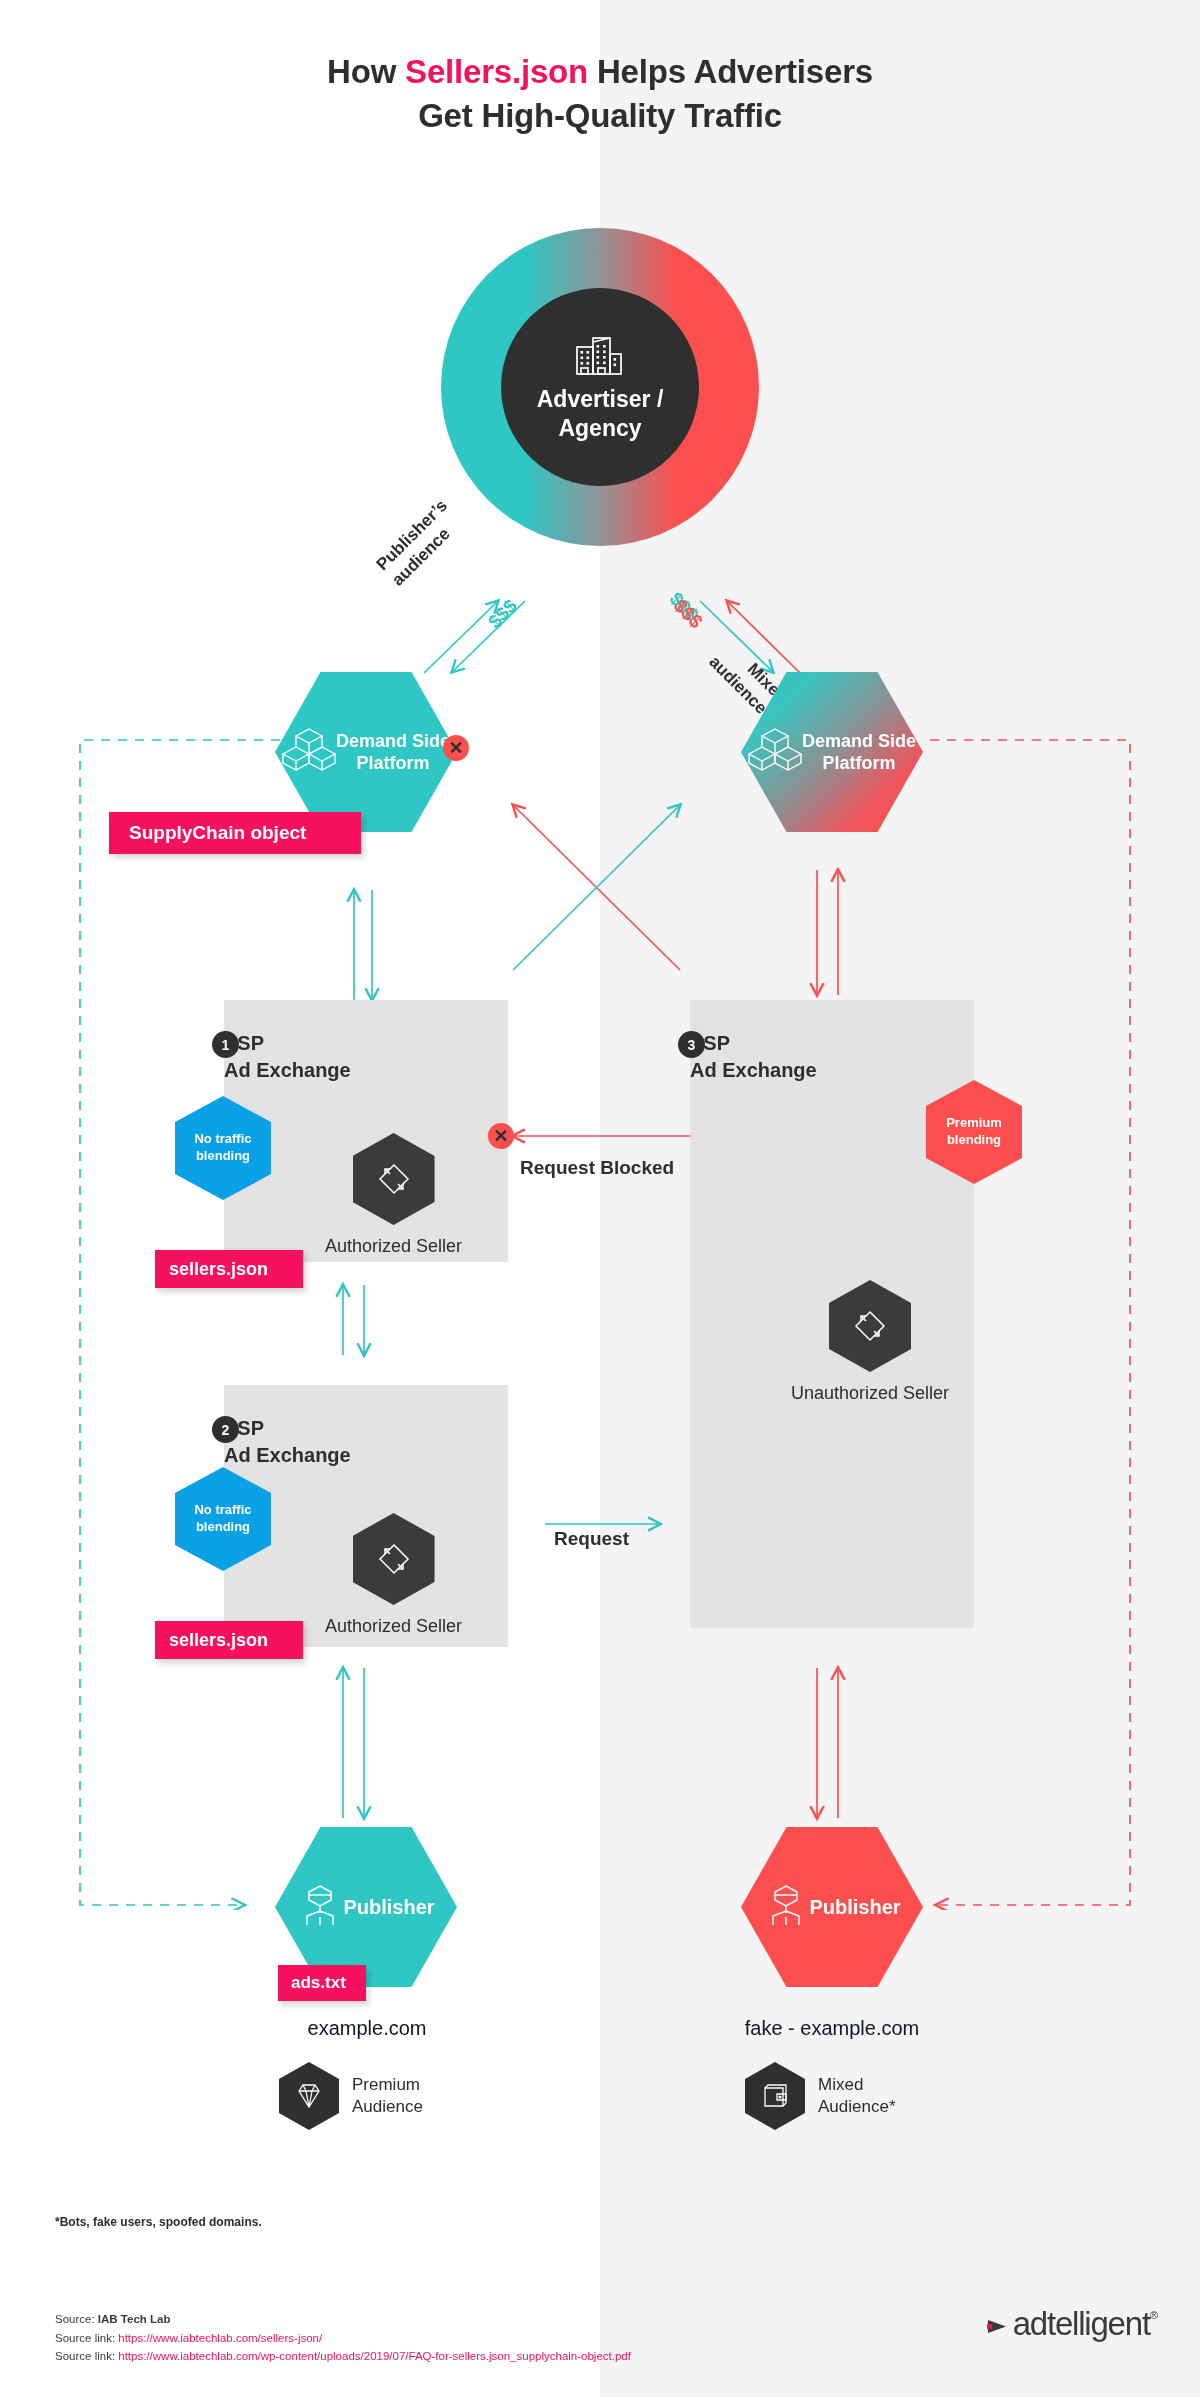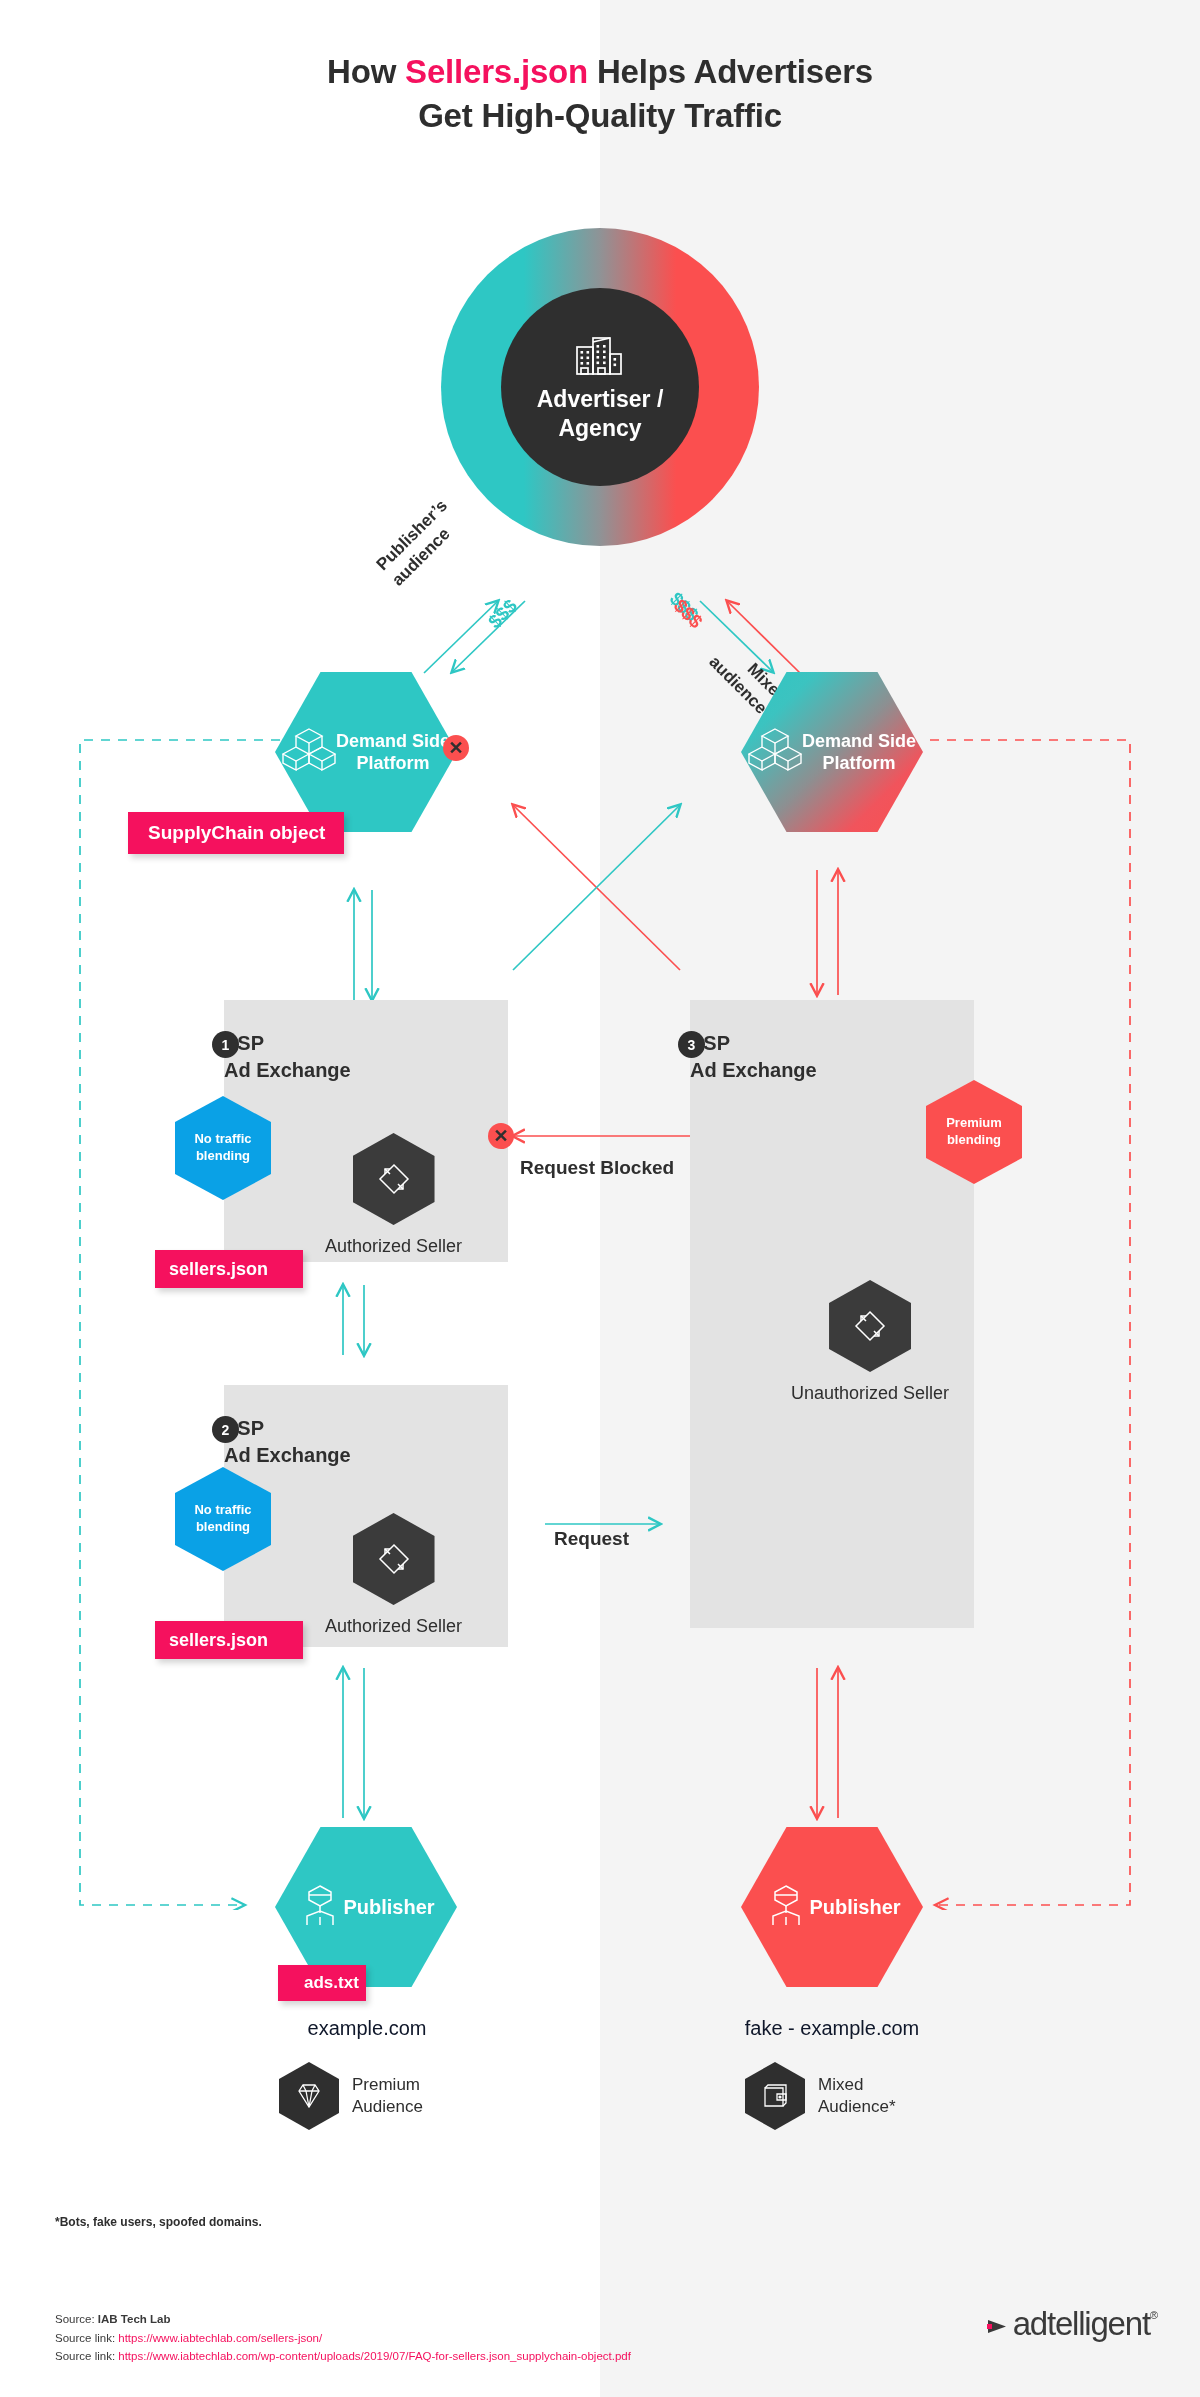--- a/index.html
+++ b/index.html
@@ -268,21 +268,21 @@
         <path d="M53 27 L53 36 L40 43 L40 34"></path>
         <path d="M27 27 L27 36 L40 43"></path>
       </svg>
     </span>
     <div>
       <span>Demand Side</span><br>
       <span>Platform</span>
     </div>
   </div>
 
-  <div class="tag" style="left:128px;top:812px;width:216px;height:42px;padding-left:20px;font-size:19px">
+  <div class="tag" style="left:109px;top:812px;width:252px;height:42px;padding-left:20px;font-size:19px">
     <span>SupplyChain object</span>
   </div>
 
   <svg style="position:absolute;left:0;top:780px;width:1200px;height:270px">
 
     <line x1="354" y1="1000" x2="354" y2="890" stroke="#2ec7c4" stroke-width="1.7" marker-end="url(#tealA)" transform="translate(0,-780)"></line>
     <line x1="372" y1="890" x2="372" y2="1000" stroke="#2ec7c4" stroke-width="1.7" marker-end="url(#tealA)" transform="translate(0,-780)"></line>
 
     <line x1="817" y1="870" x2="817" y2="995" stroke="#fb4f4f" stroke-width="1.7" marker-end="url(#redA)" transform="translate(0,-780)"></line>
     <line x1="838" y1="995" x2="838" y2="870" stroke="#fb4f4f" stroke-width="1.7" marker-end="url(#redA)" transform="translate(0,-780)"></line>
@@ -406,21 +406,21 @@
       <svg width="46" height="44" viewBox="0 0 46 44" fill="none" stroke="#fff" stroke-width="1.5">
         <path d="M23 3 L34 9 L34 17 L23 23 L12 17 L12 9 Z"></path>
         <path d="M12 12 L34 12"></path>
         <path d="M23 23 L23 30"></path>
         <path d="M10 42 L10 33 L23 28 L36 33 L36 42"></path>
         <path d="M23 34 L23 42"></path>
       </svg>
     </span>
     <div>Publisher</div>
   </div>
-  <div class="tag" style="left:278px;top:1965px;width:88px;height:36px;padding-left:26px;font-size:17px">
+  <div class="tag" style="left:278px;top:1965px;width:88px;height:36px;padding-left:13px;font-size:17px">
     <span>ads.txt</span>
   </div>
   <div class="domain" style="left:226px;top:2017px;width:282px">example.com</div>
 
   <div class="pub hex" style="left:741px;top:1827px;background:#fb4f4f">
     <span class="icon">
       <svg width="46" height="44" viewBox="0 0 46 44" fill="none" stroke="#fff" stroke-width="1.5">
         <path d="M23 3 L34 9 L34 17 L23 23 L12 17 L12 9 Z"></path>
         <path d="M12 12 L34 12"></path>
         <path d="M23 23 L23 30"></path>

